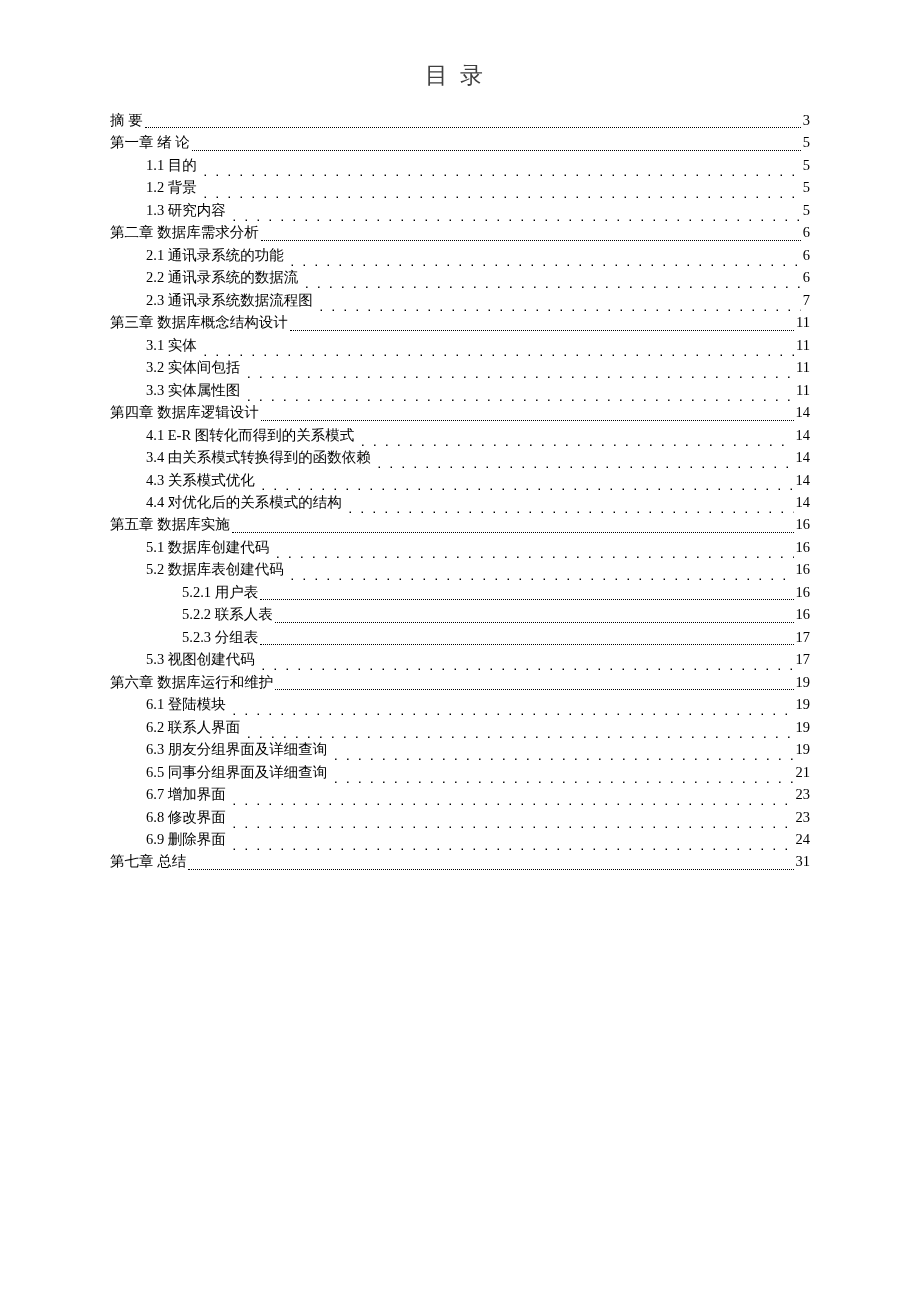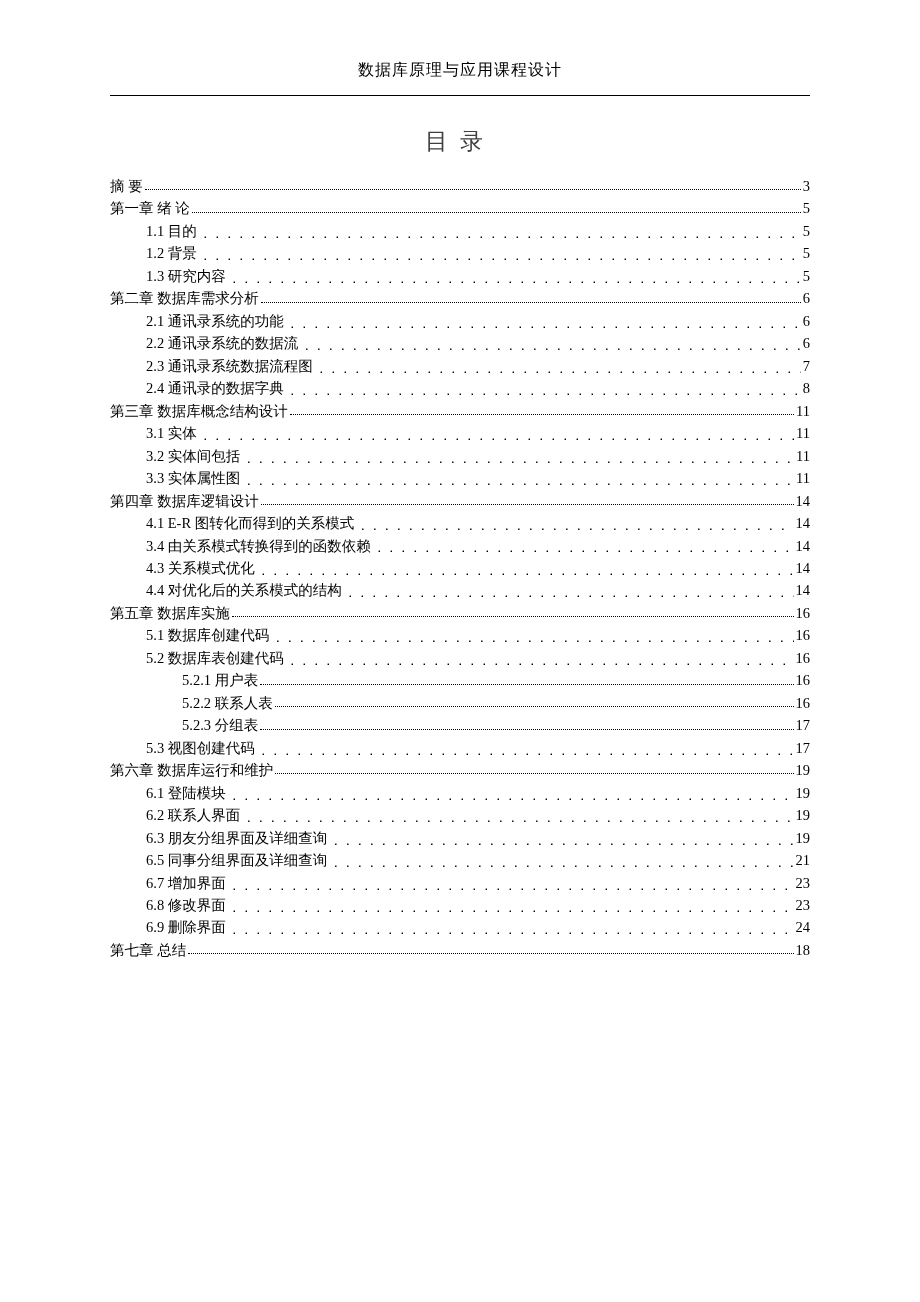--- a/index.html
+++ b/index.html
@@ -31,21 +31,21 @@
     letter-spacing: 12px;
     margin-bottom: 18px;
     font-family: Liberation Mono, monospace;
   }
   .toc {
     font-size: 14.5px;
     line-height: 1.55;
   }
   .toc-row {
     display: flex;
-    align-items: center;
+    align-items: flex-end;
     white-space: nowrap;
   }
   .toc-row .label {
     flex: 0 0 auto;
   }
   .toc-row .leader {
     flex: 1 1 auto;
     overflow: hidden;
     margin: 0 2px;
   }
@@ -71,21 +71,20 @@
     right: 0;
     overflow: hidden;
     letter-spacing: -1px;
     font-size: 13px;
   }
 </style>
 </head>
 <body>
 
 <div class="page">
-  <div class="header">数据库原理与应用课程设计</div>
   <div class="toc-title">目录</div>
   <div class="toc" id="toc">
       <div class="toc-row indent-0">
         <span class="label">摘 要</span>
         <span class="leader leader-fine"></span>
         <span class="page-num">3</span>
       </div>
       <div class="toc-row indent-0">
         <span class="label">第一章 绪 论</span>
         <span class="leader leader-fine"></span>
@@ -119,25 +118,20 @@
       <div class="toc-row indent-1">
         <span class="label">2.2 通讯录系统的数据流</span>
         <span class="leader leader-coarse"></span>
         <span class="page-num">6</span>
       </div>
       <div class="toc-row indent-1">
         <span class="label">2.3 通讯录系统数据流程图</span>
         <span class="leader leader-coarse"></span>
         <span class="page-num">7</span>
       </div>
-      <div class="toc-row indent-1">
-        <span class="label">2.4 通讯录的数据字典</span>
-        <span class="leader leader-coarse"></span>
-        <span class="page-num">8</span>
-      </div>
       <div class="toc-row indent-0">
         <span class="label">第三章 数据库概念结构设计</span>
         <span class="leader leader-fine"></span>
         <span class="page-num">11</span>
       </div>
       <div class="toc-row indent-1">
         <span class="label">3.1 实体</span>
         <span class="leader leader-coarse"></span>
         <span class="page-num">11</span>
       </div>
@@ -247,16 +241,16 @@
         <span class="page-num">23</span>
       </div>
       <div class="toc-row indent-1">
         <span class="label">6.9 删除界面</span>
         <span class="leader leader-coarse"></span>
         <span class="page-num">24</span>
       </div>
       <div class="toc-row indent-0">
         <span class="label">第七章 总结</span>
         <span class="leader leader-fine"></span>
-        <span class="page-num">18</span>
+        <span class="page-num">31</span>
       </div>
     </div>
 </div>
 
 </body></html>

